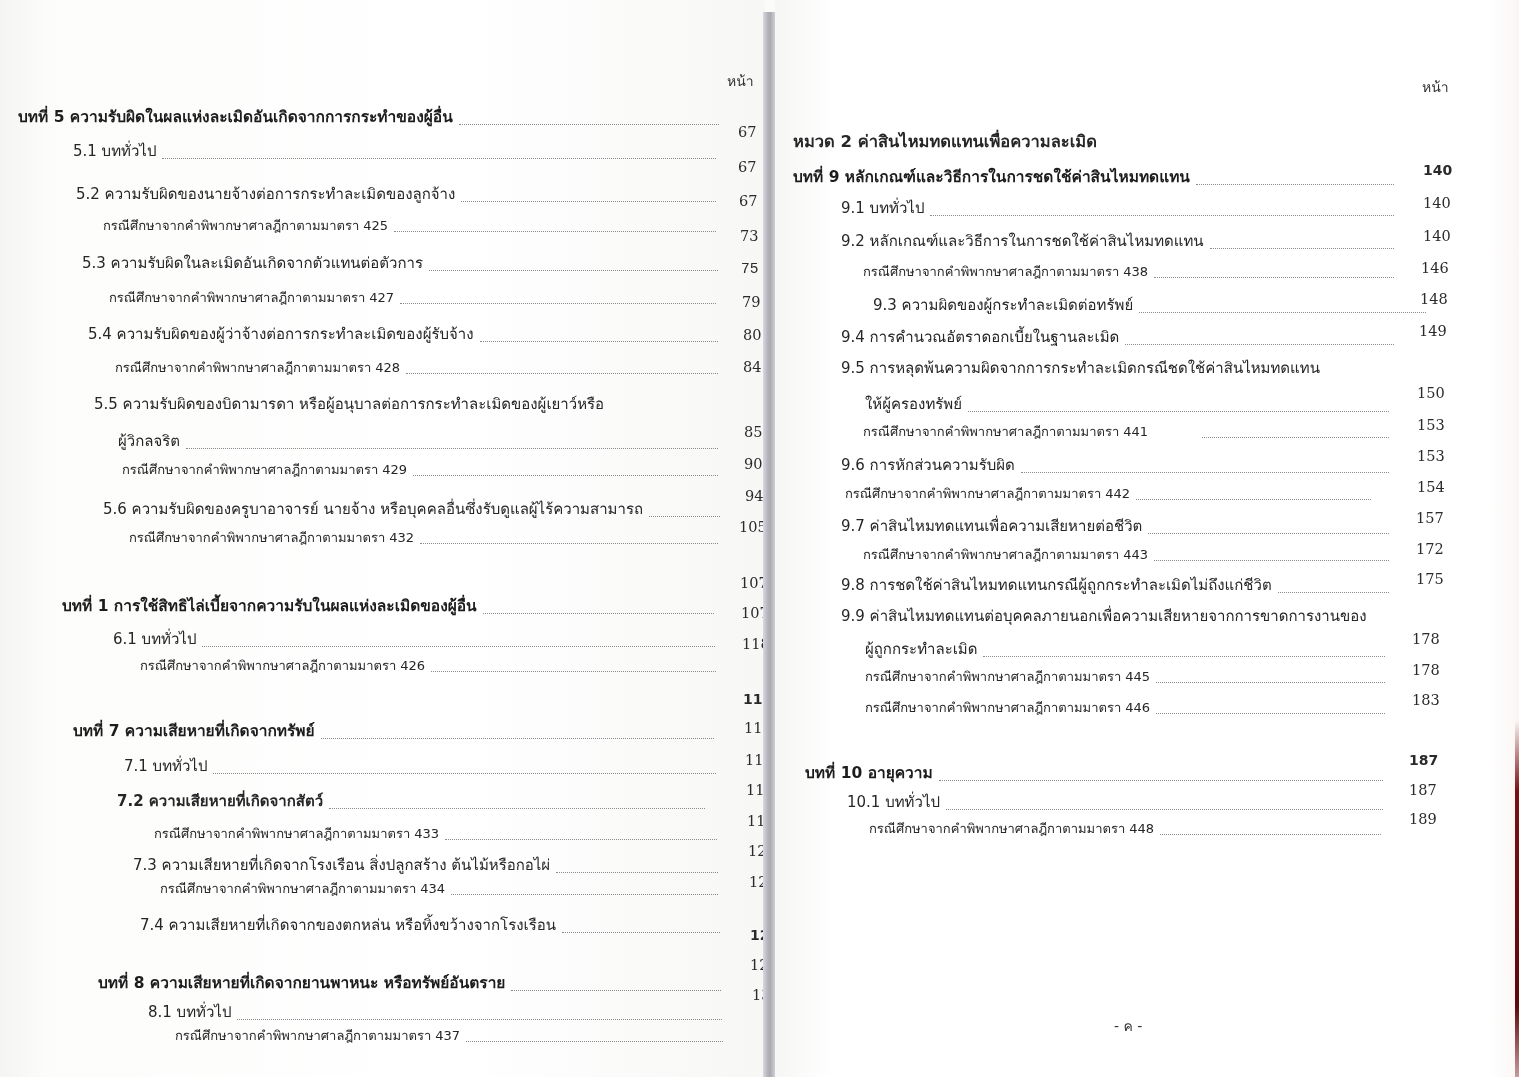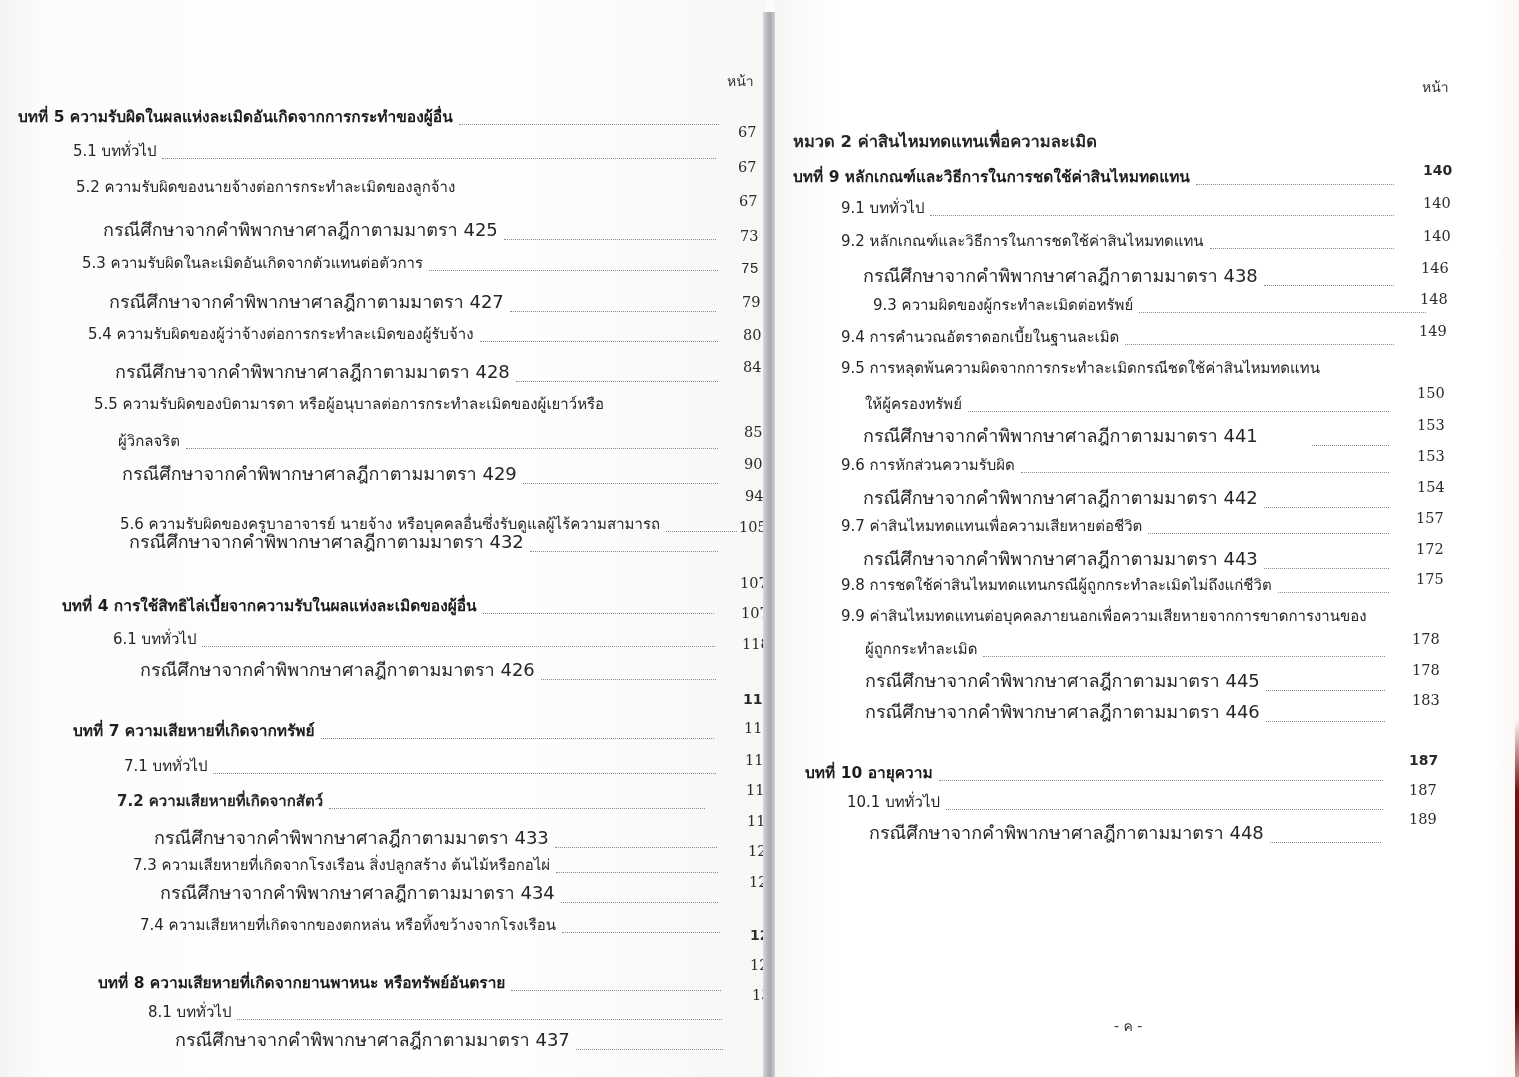--- a/index.html
+++ b/index.html
@@ -28,21 +28,21 @@
       position: absolute; display: flex; align-items: baseline;
       font-size: 15px; white-space: nowrap;
     }
     .row .label { flex: 0 0 auto; }
     .row .dots {
       flex: 1 1 auto; margin: 0 6px; border-bottom: 1.5px dotted #8a8a8a;
       height: 1px; align-self: flex-end; margin-bottom: 4px;
     }
     .row.chapter { font-weight: bold; font-size: 15.5px; color: #1c1c1c; }
     .row.section { font-size: 15px; }
-    .row.caselaw { font-size: 18px; }
+    .row.caselaw { font-size: 13px; }
     .row.part { font-weight: bold; font-size: 16.5px; }
     .pg {
       position: absolute; font-size: 14.5px; color: #2a2a2a;
       font-family: "DejaVu Serif", "Liberation Serif", serif;
     }
     .pg.bold { font-weight: bold; font-family: "DejaVu Sans", sans-serif; font-size: 14px; }
     .footer-pg { position: absolute; font-size: 14px; color: #333; }
   </style>
 </head>
 <body>
@@ -51,21 +51,21 @@
   <div class="col-head" style="left:727px; top:70px;">หน้า</div>
   <div id="left-entries">
       <div class="row chapter" style="left: 18px; top: 104px; width: 707px;">
         <span class="label">บทที่ 5  ความรับผิดในผลแห่งละเมิดอันเกิดจากการกระทำของผู้อื่น</span>
         <span class="dots"></span>
       </div>
       <div class="row section" style="left: 73px; top: 139px; width: 649px;">
         <span class="label">5.1 บททั่วไป</span>
         <span class="dots"></span>
       </div>
-      <div class="row section" style="left: 76px; top: 175px; width: 646px; flex-direction: column;">
+      <div class="row section" style="left: 76px; top: 182px; width: 646px;">
         <span class="label">5.2 ความรับผิดของนายจ้างต่อการกระทำละเมิดของลูกจ้าง</span>
         <span class="dots"></span>
       </div>
       <div class="row caselaw" style="left: 103px; top: 215px; width: 619px;">
         <span class="label">กรณีศึกษาจากคำพิพากษาศาลฎีกาตามมาตรา 425</span>
         <span class="dots"></span>
       </div>
       <div class="row section" style="left: 82px; top: 251px; width: 642px;">
         <span class="label">5.3 ความรับผิดในละเมิดอันเกิดจากตัวแทนต่อตัวการ</span>
         <span class="dots"></span>
@@ -86,30 +86,30 @@
         <span class="label">5.5 ความรับผิดของบิดามารดา หรือผู้อนุบาลต่อการกระทำละเมิดของผู้เยาว์หรือ</span>
       </div>
       <div class="row section" style="left: 118px; top: 429px; width: 606px;">
         <span class="label">ผู้วิกลจริต</span>
         <span class="dots"></span>
       </div>
       <div class="row caselaw" style="left: 122px; top: 459px; width: 602px;">
         <span class="label">กรณีศึกษาจากคำพิพากษาศาลฎีกาตามมาตรา 429</span>
         <span class="dots"></span>
       </div>
-      <div class="row section" style="left: 103px; top: 512px; width: 623px; margin-left: 17px;">
+      <div class="row section" style="left: 103px; top: 497px; width: 623px;">
         <span class="label">5.6 ความรับผิดของครูบาอาจารย์ นายจ้าง หรือบุคคลอื่นซึ่งรับดูแลผู้ไร้ความสามารถ</span>
         <span class="dots"></span>
       </div>
       <div class="row caselaw" style="left: 129px; top: 527px; width: 595px;">
         <span class="label">กรณีศึกษาจากคำพิพากษาศาลฎีกาตามมาตรา 432</span>
         <span class="dots"></span>
       </div>
       <div class="row chapter" style="left: 62px; top: 593px; width: 658px;">
-        <span class="label">บทที่ 4  การใช้สิทธิไล่เบี้ยจากความรับในผลแห่งละเมิดของผู้อื่น</span>
+        <span class="label">บทที่ 1  การใช้สิทธิไล่เบี้ยจากความรับในผลแห่งละเมิดของผู้อื่น</span>
         <span class="dots"></span>
       </div>
       <div class="row section" style="left: 113px; top: 627px; width: 608px;">
         <span class="label">6.1 บททั่วไป</span>
         <span class="dots"></span>
       </div>
       <div class="row caselaw" style="left: 140px; top: 655px; width: 582px;">
         <span class="label">กรณีศึกษาจากคำพิพากษาศาลฎีกาตามมาตรา 426</span>
         <span class="dots"></span>
       </div>
@@ -223,21 +223,21 @@
         <span class="dots"></span>
       </div>
       <div class="row caselaw" style="left: 88px; top: 421px; width: 532px; gap: 48px;">
         <span class="label">กรณีศึกษาจากคำพิพากษาศาลฎีกาตามมาตรา 441</span>
         <span class="dots"></span>
       </div>
       <div class="row section" style="left: 66px; top: 453px; width: 554px; justify-content: space-between;">
         <span class="label">9.6 การหักส่วนความรับผิด</span>
         <span class="dots"></span>
       </div>
-      <div class="row caselaw" style="left: 88px; top: 483px; width: 532px;">
+      <div class="row caselaw" style="left: 70px; top: 483px; width: 532px;">
         <span class="label">กรณีศึกษาจากคำพิพากษาศาลฎีกาตามมาตรา 442</span>
         <span class="dots"></span>
       </div>
       <div class="row section" style="left: 66px; top: 514px; width: 554px;">
         <span class="label">9.7 ค่าสินไหมทดแทนเพื่อความเสียหายต่อชีวิต</span>
         <span class="dots"></span>
       </div>
       <div class="row caselaw" style="left: 88px; top: 544px; width: 532px;">
         <span class="label">กรณีศึกษาจากคำพิพากษาศาลฎีกาตามมาตรา 443</span>
         <span class="dots"></span>

